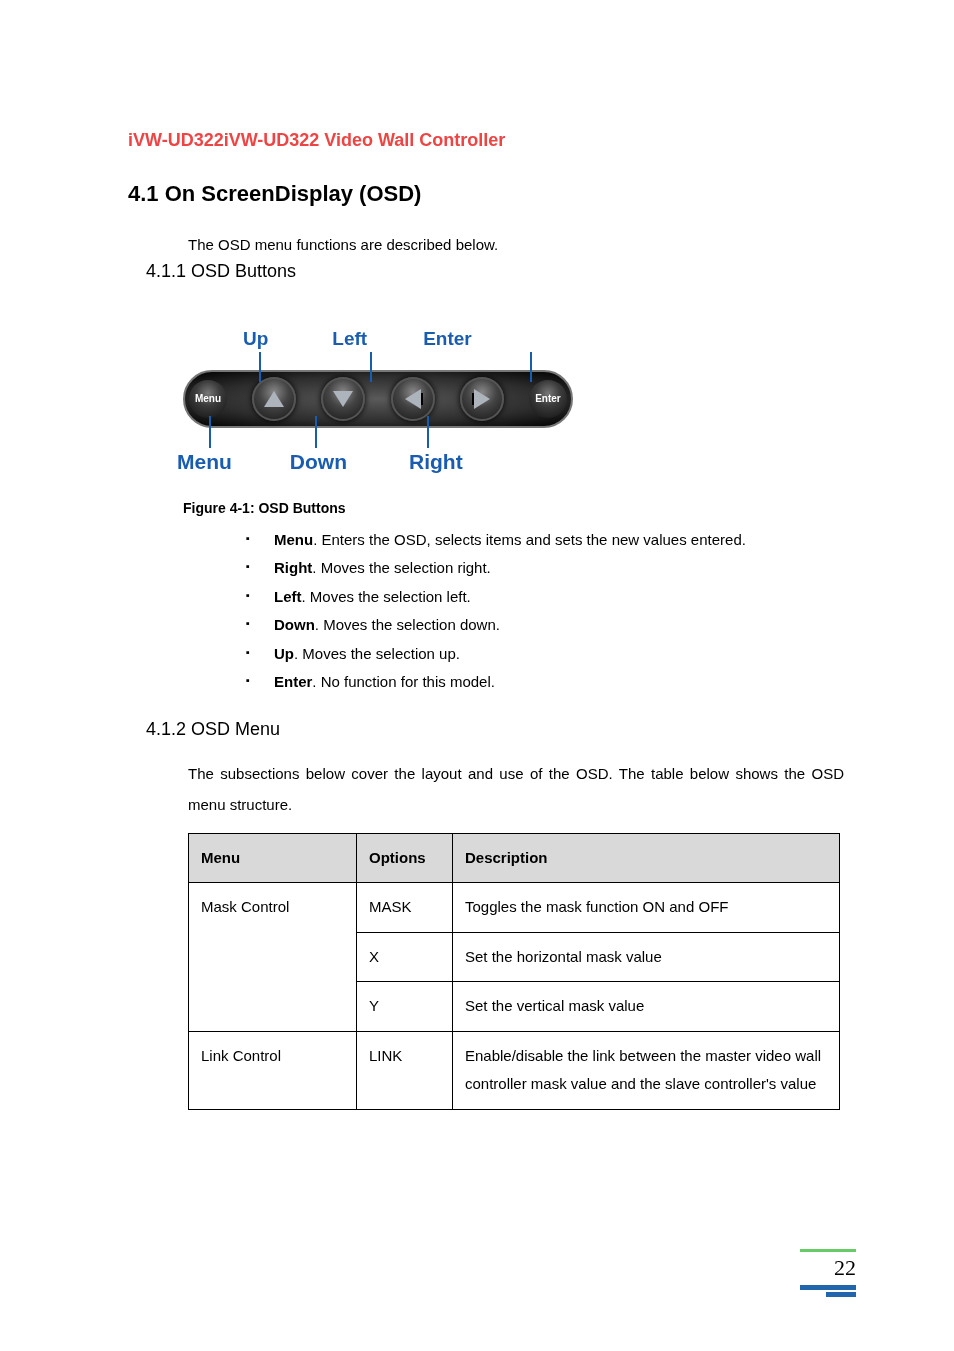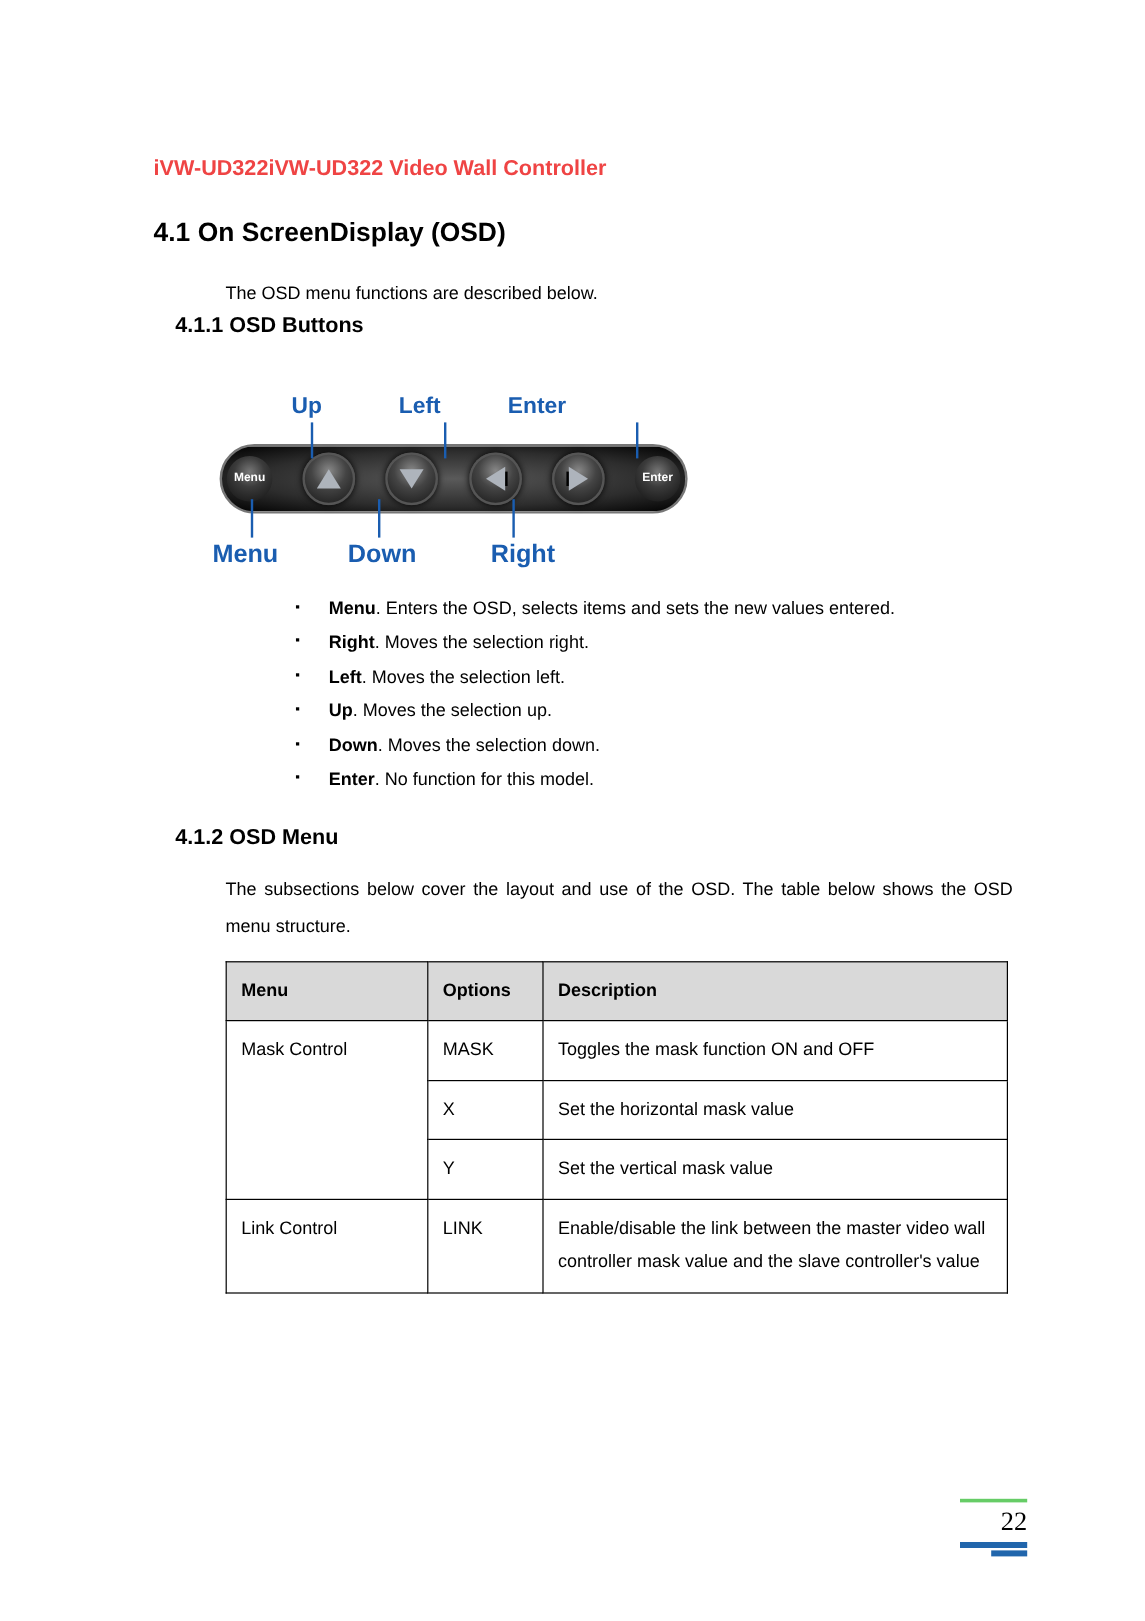--- a/index.html
+++ b/index.html
@@ -25,21 +25,21 @@
     font-size: 18px;
     margin-bottom: 30px;
   }
   .sec-title {
     font-size: 22px;
     font-weight: bold;
     margin-bottom: 22px;
   }
   .sub-title {
     font-size: 18px;
-    font-weight: bold;
+    font-weight: normal;
     margin-bottom: 18px;
     margin-left: 18px;
   }
   .body-text {
     font-size: 15px;
     line-height: 2.1;
     margin-left: 60px;
     margin-right: 0;
     text-align: justify;
   }
@@ -228,28 +228,29 @@
             </svg>
         </div>
         <div class="end-lbl">Enter</div>
       </div>
       <div class="panel-labels-bottom">
         <span class="lbl menu">Menu</span>
         <span class="lbl down">Down</span>
         <span class="lbl right">Right</span>
       </div>
     </div>
+    <div class="figure-caption">Figure 4-1: OSD Buttons</div>
   </div>
 
   <ul class="bullets">
     <li><b>Menu</b><span>. Enters the OSD, selects items and sets the new values entered.</span></li>
     <li><b>Right</b><span>. Moves the selection right.</span></li>
     <li><b>Left</b><span>. Moves the selection left.</span></li>
+    <li><b>Down</b><span>. Moves the selection down.</span></li>
     <li><b>Up</b><span>. Moves the selection up.</span></li>
-    <li><b>Down</b><span>. Moves the selection down.</span></li>
     <li><b>Enter</b><span>. No function for this model.</span></li>
   </ul>
 
   <div class="sub-title" style="margin-top:22px;">4.1.2 OSD Menu</div>
 
   <div class="body-text">The subsections below cover the layout and use of the OSD. The table below shows the OSD menu structure.</div>
 
   <table class="osdtable">
     <colgroup>
         <col class="col-menu">

